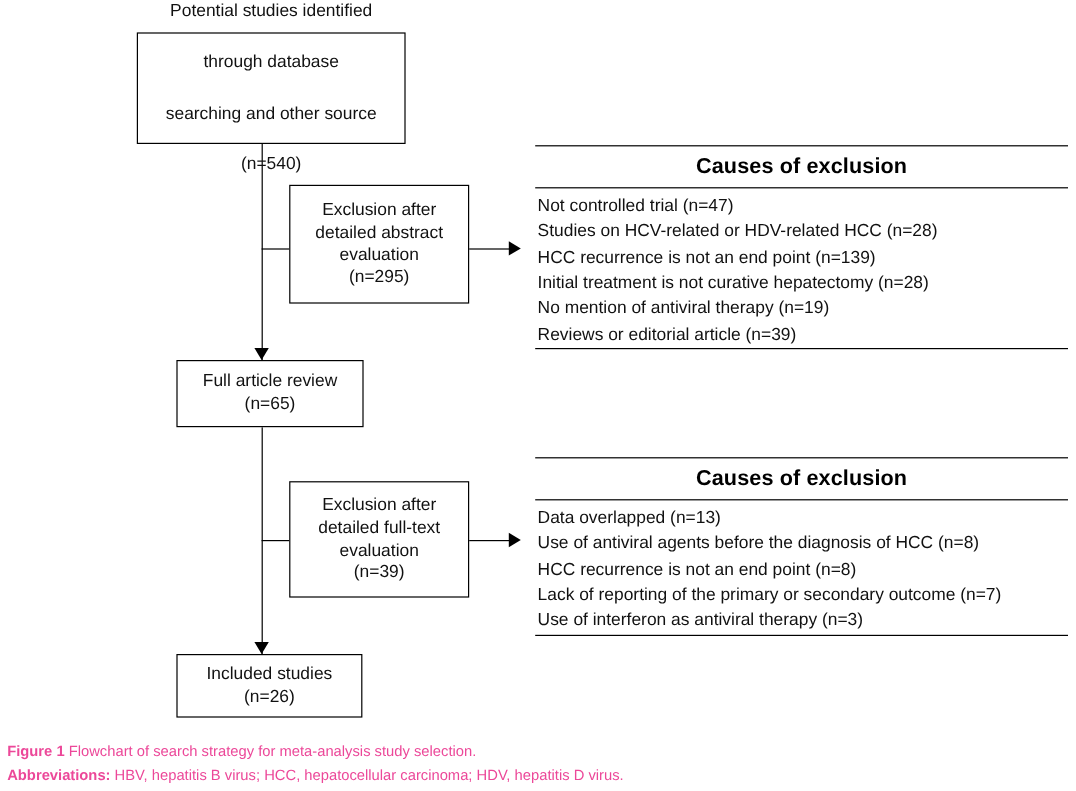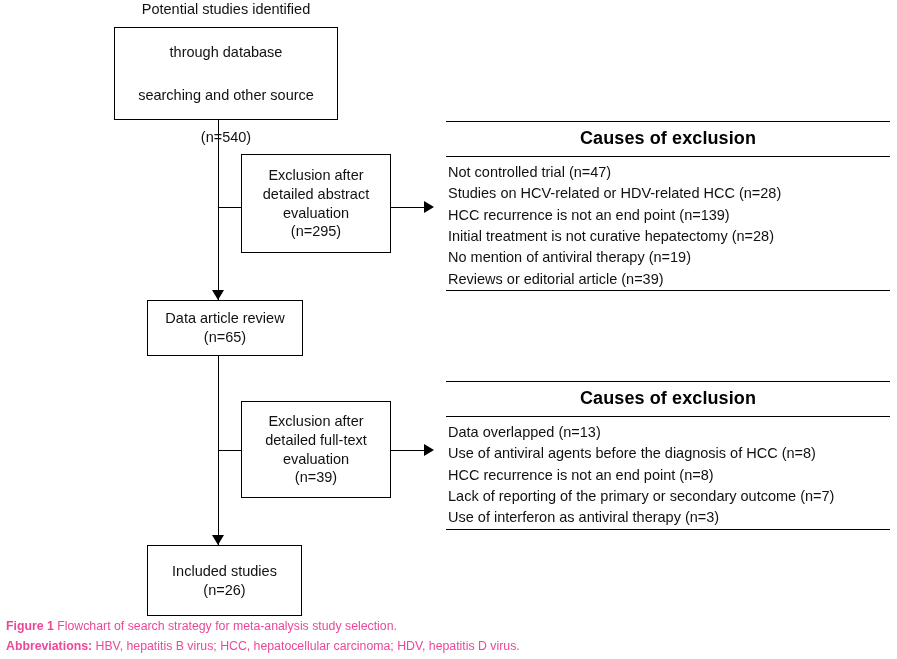--- a/index.html
+++ b/index.html
@@ -36,21 +36,21 @@
     color: #111111;
     padding: 2px 6px;
     z-index: 3;
   }
   .flow-box .line { display: block; white-space: nowrap; }
 
   #box-potential  { left: 114px; top: 27px;  width: 224px; height: 93px; gap: 24px; }
   #box-exclusion-1{ left: 241px; top: 154px; width: 150px; height: 99px; }
   #box-full-review{ left: 147px; top: 300px; width: 156px; height: 56px; }
   #box-exclusion-2{ left: 241px; top: 401px; width: 150px; height: 97px; }
-  #box-included   { left: 147px; top: 545px; width: 155px; height: 71px; }
+  #box-included   { left: 147px; top: 545px; width: 155px; height: 53px; }
 
   
   .vline {
     position: absolute;
     width: 0;
     border-left: 1.4px solid #000000;
     z-index: 1;
   }
   .hline {
     position: absolute;
@@ -165,21 +165,21 @@
   </div>
 
   <div class="flow-box" id="box-exclusion-1">
     <span class="line">Exclusion after</span>
     <span class="line">detailed abstract</span>
     <span class="line">evaluation</span>
     <span class="line">(n=295)</span>
   </div>
 
   <div class="flow-box" id="box-full-review">
-    <span class="line">Data article review</span>
+    <span class="line">Full article review</span>
     <span class="line">(n=65)</span>
   </div>
 
   <div class="flow-box" id="box-exclusion-2">
     <span class="line">Exclusion after</span>
     <span class="line">detailed full-text</span>
     <span class="line">evaluation</span>
     <span class="line">(n=39)</span>
   </div>
 

